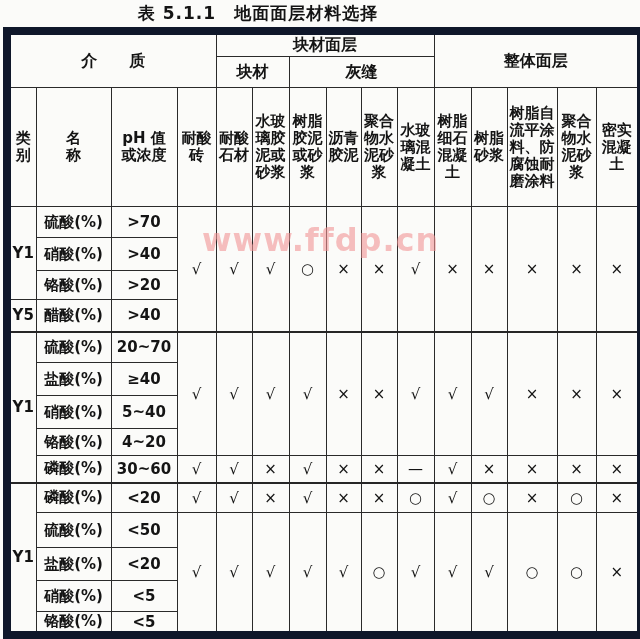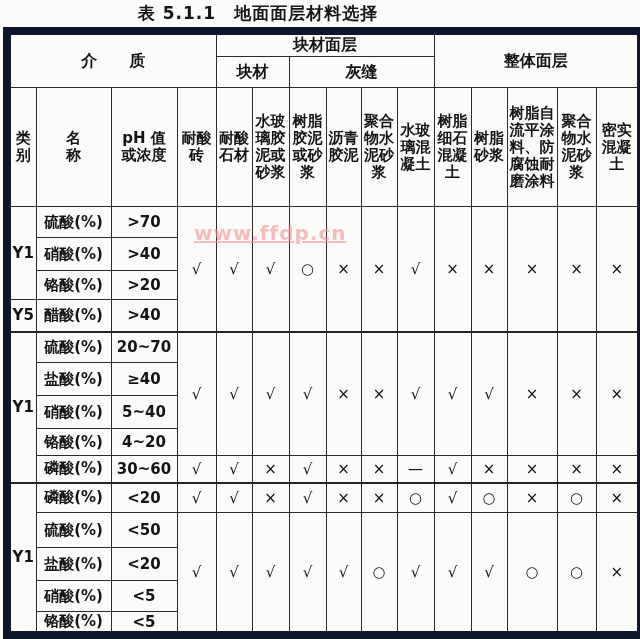--- a/index.html
+++ b/index.html
@@ -22,24 +22,24 @@
     text-align:center;vertical-align:middle;
     padding:0;font-size:15px;font-weight:600;
     overflow:hidden;
   }
   tr.sep td{border-top:2.5px solid #262626;}
   .hA td{font-size:16px;}
   .vtxt{white-space:pre-line;line-height:17px;font-size:15px;}
   .sym{font-weight:400;font-size:15px;}
   .ph{font-size:15px;letter-spacing:0px;text-align:center;}
   .watermark{
-    position:absolute;left:194px;top:221px;width:260px;
-    font-size:20px;font-weight:700;letter-spacing:1px;
+    position:absolute;left:202px;top:221px;width:260px;
+    font-size:32px;font-weight:700;letter-spacing:1px;
     color:rgba(242,148,148,0.60);
-    pointer-events:none;z-index:5;text-decoration:underline;
+    pointer-events:none;z-index:5;
   }
 </style>
 </head>
 <body>
 
 <div class="title">表 5.1.1　地面面层材料选择</div>
 <div class="watermark">www.ffdp.cn</div>
 
 <table>
   <colgroup>

